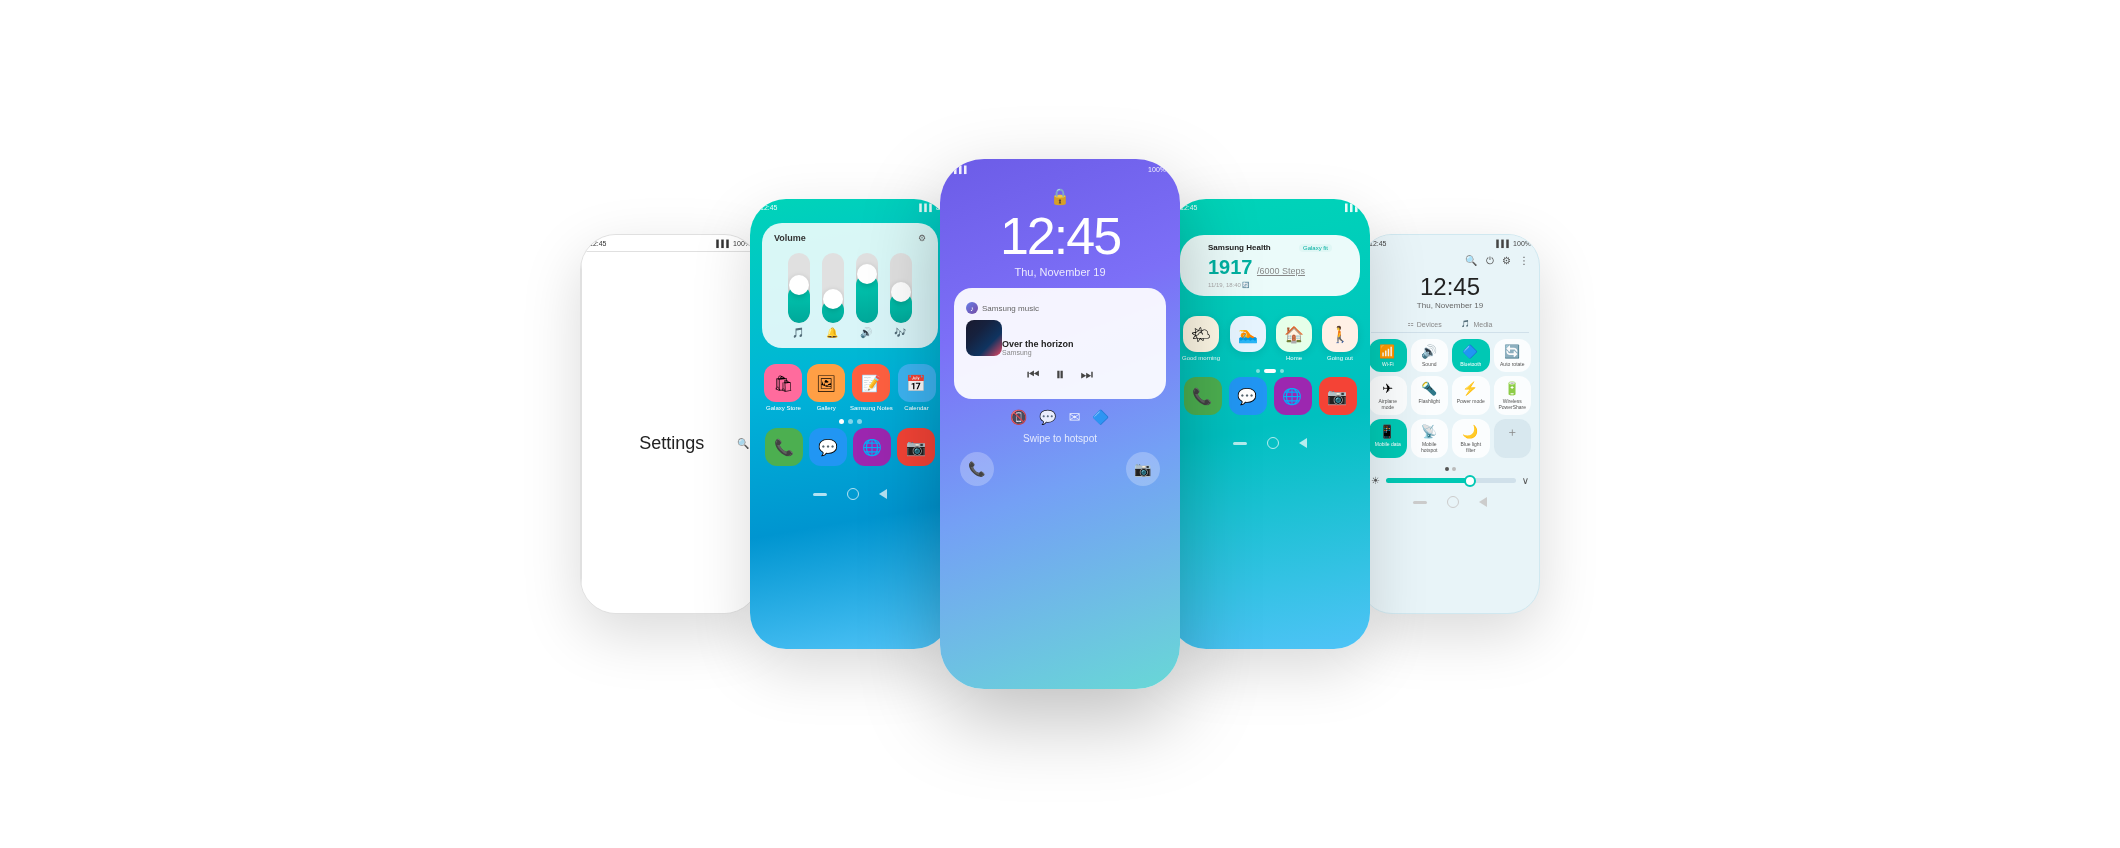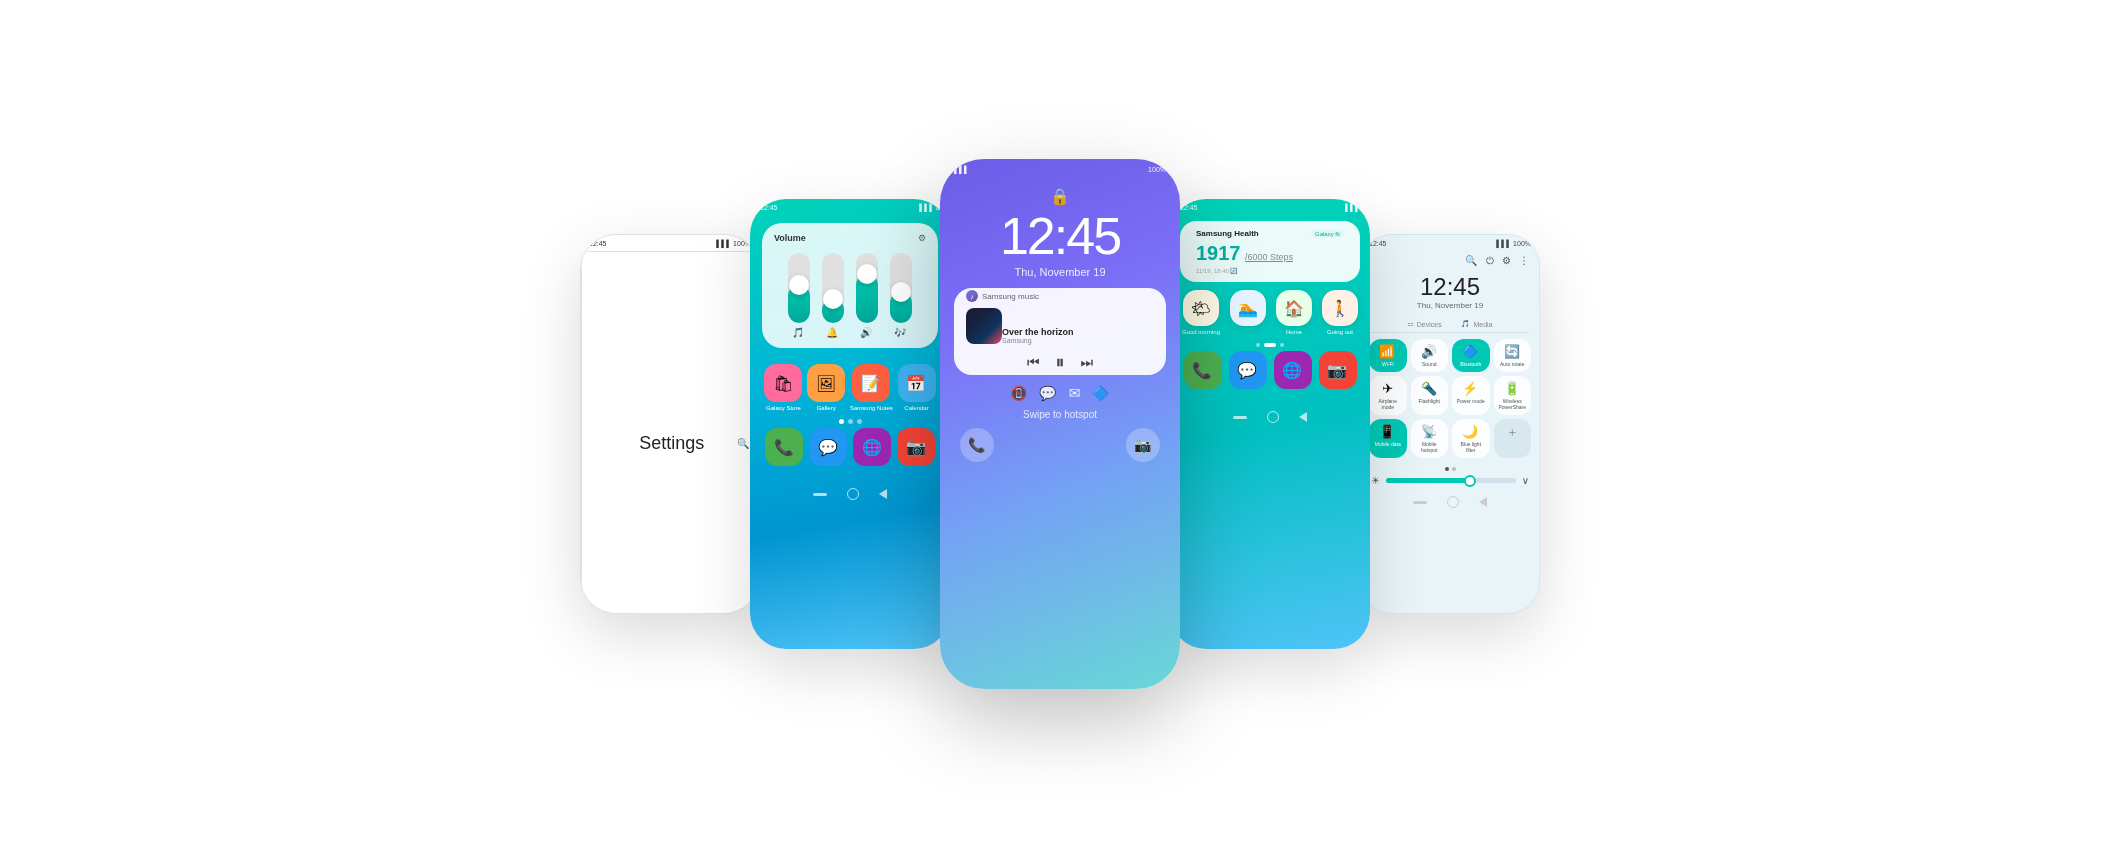--- a/index.html
+++ b/index.html
@@ -243,21 +243,21 @@
     .lock-date {
       text-align: center;
       font-size: 11px;
       color: rgba(255,255,255,0.85);
       margin-top: 4px;
     }
     .music-widget {
       margin: 10px 14px;
       background: rgba(255,255,255,0.92);
       border-radius: 18px;
-      padding: 2px 12px;
+      padding: 14px 12px;
     }
     .music-source {
       display: flex;
       align-items: center;
       gap: 4px;
       margin-bottom: 6px;
     }
     .music-source-icon {
       width: 12px;
       height: 12px;
@@ -337,24 +337,24 @@
     .phone-4 .status-bar {
       height: 16px;
       display: flex;
       align-items: center;
       justify-content: space-between;
       padding: 0 10px;
       font-size: 7px;
       color: rgba(255,255,255,0.9);
     }
     .health-widget {
-      margin: 6px 10px;
+      margin: 20px 10px;
       background: rgba(255,255,255,0.92);
-      border-radius: 16px;
-      padding: 8px 16px;
+      border-radius: 24px;
+      padding: 8px 28px;
     }
     .health-header {
       display: flex;
       justify-content: space-between;
       align-items: center;
       margin-bottom: 4px;
     }
     .health-title { font-size: 8px; font-weight: 600; color: #222; }
     .health-badge {
       font-size: 6px;

